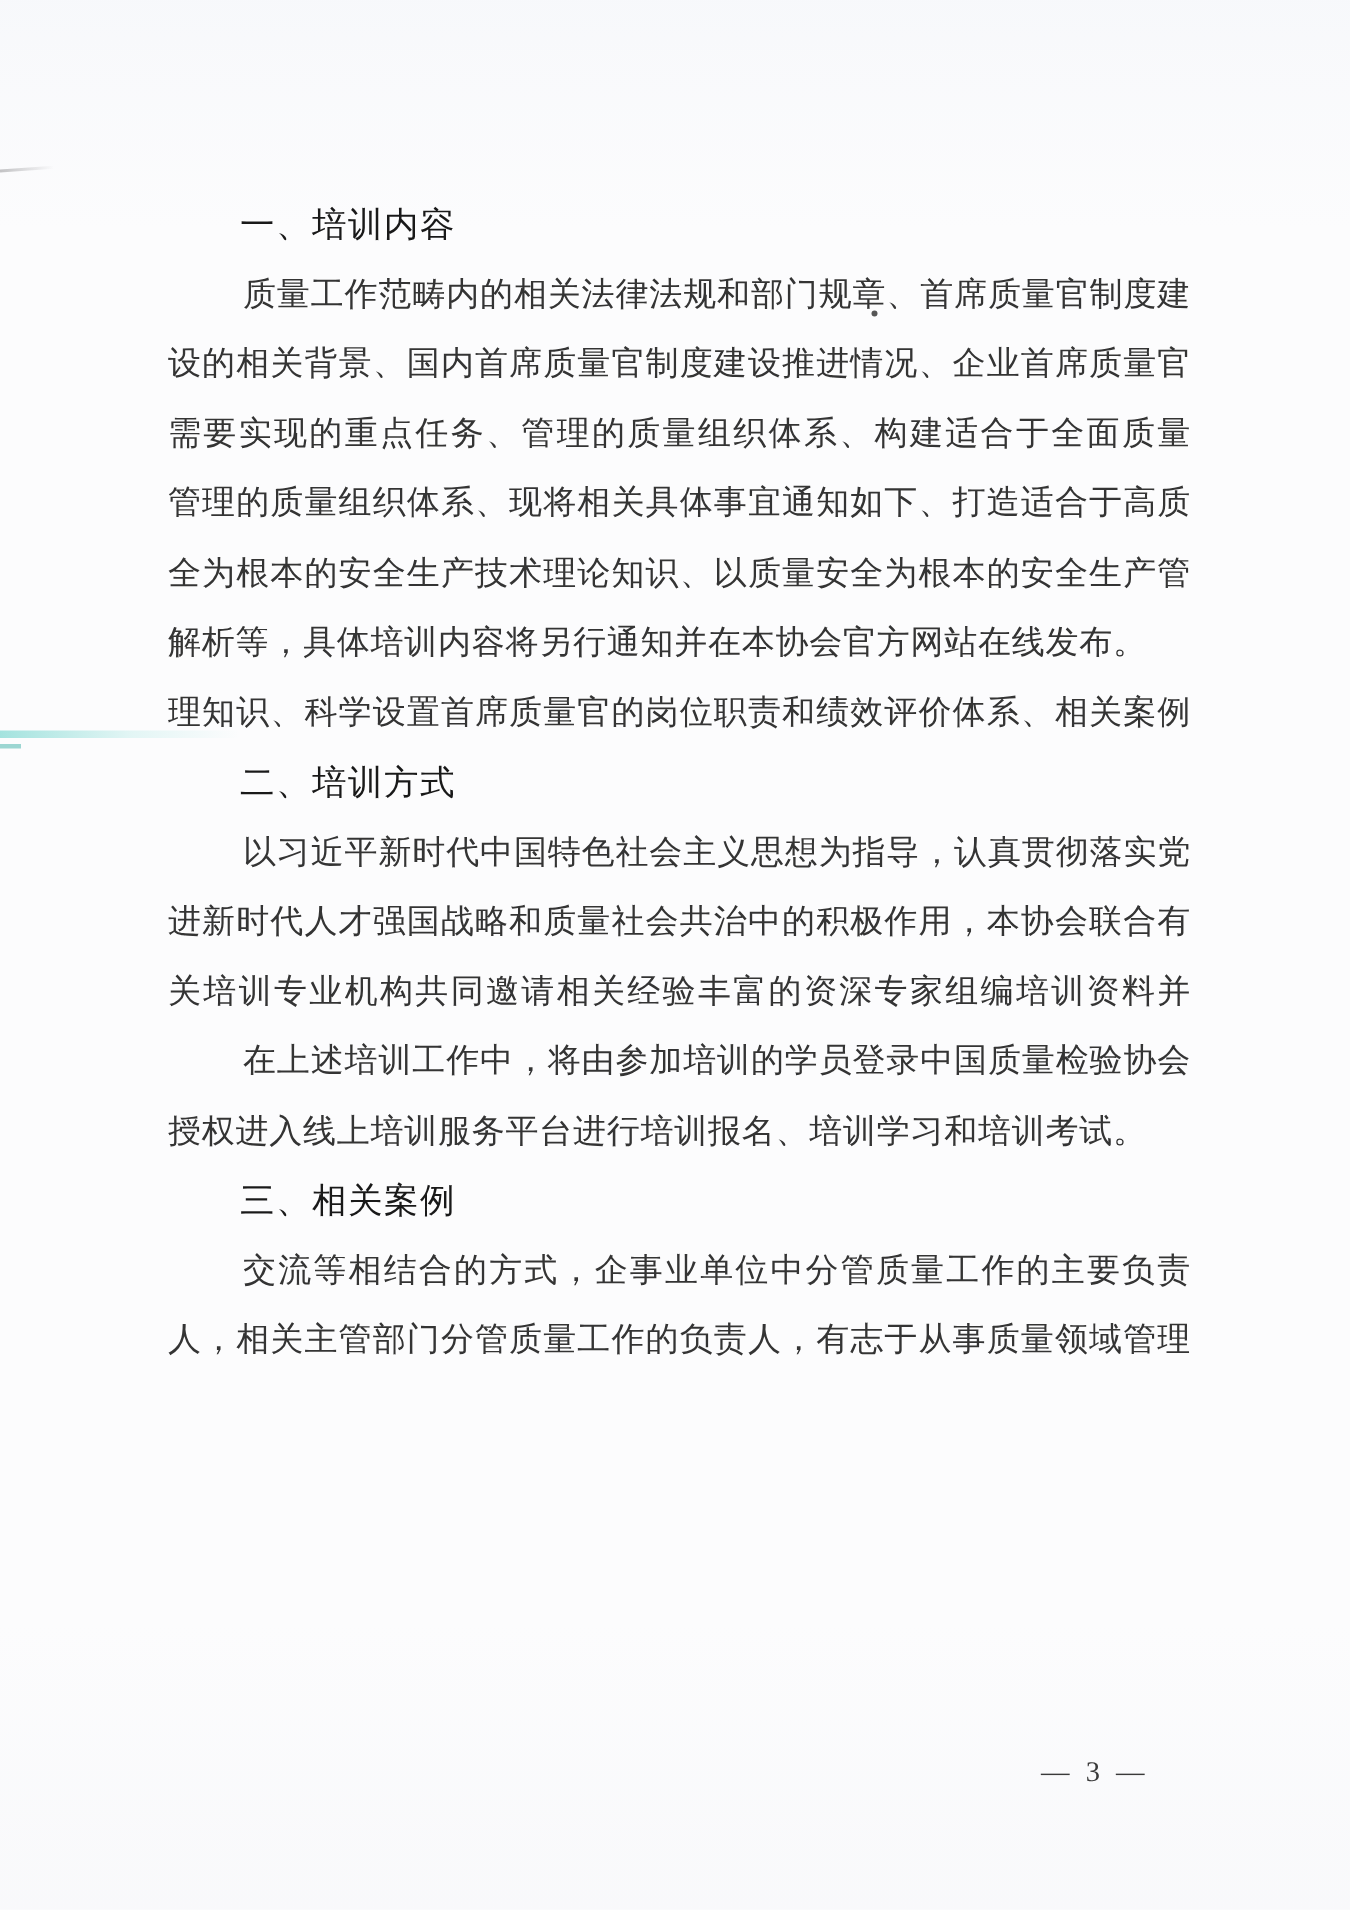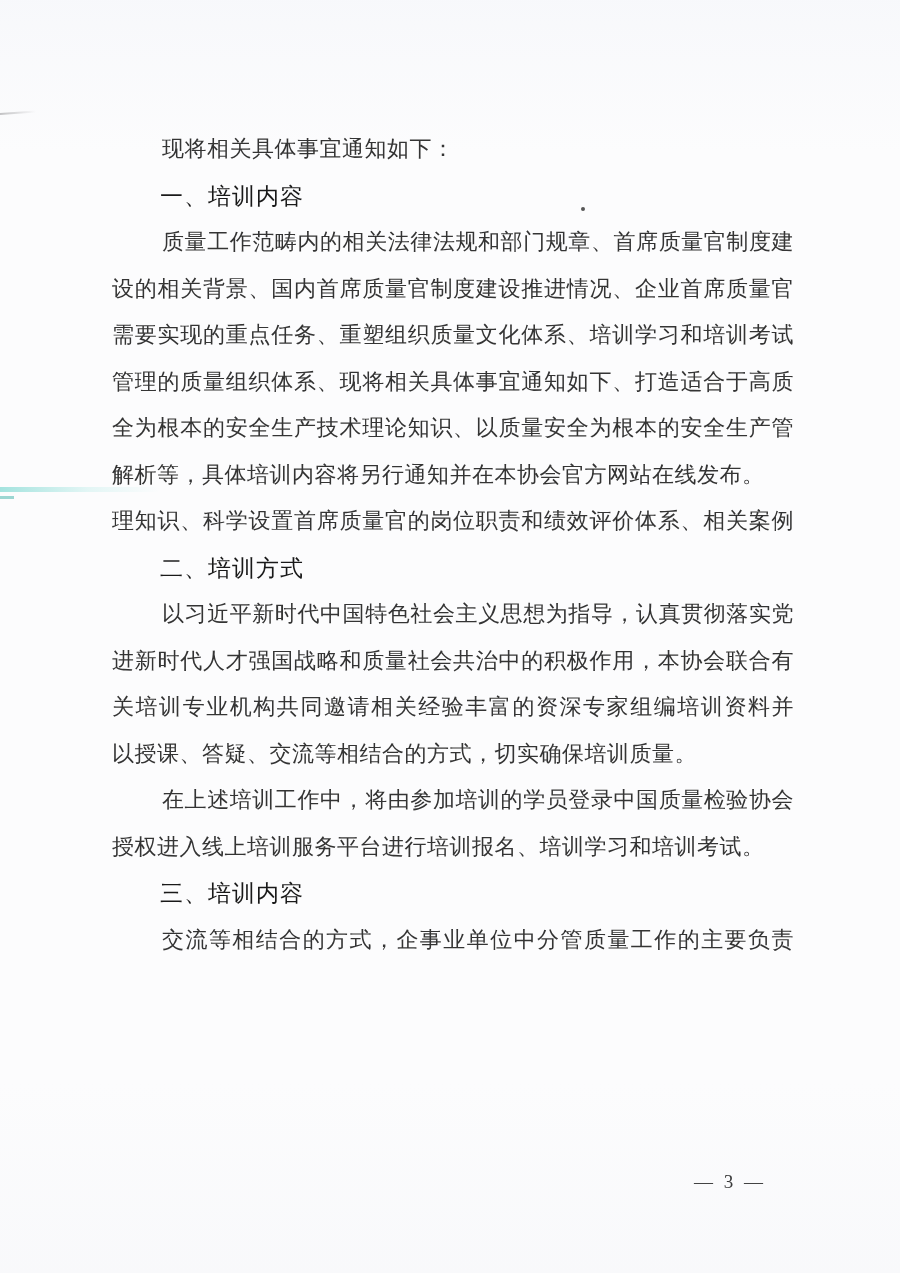--- a/index.html
+++ b/index.html
@@ -109,35 +109,34 @@
 <body>
 
 <div class="paper">
 
   <div class="artifact-topleft-line"></div>
   <div class="artifact-cyan-line"></div>
   <div class="artifact-cyan-dash"></div>
   <div class="artifact-speck"></div>
 
   <main class="column">
-      <div class="line first short">现将相关具体事宜通知如下：</div>
       <div class="line heading">一、培训内容</div>
       <div class="line first full">质量工作范畴内的相关法律法规和部门规章、首席质量官制度建</div>
       <div class="line cont full">设的相关背景、国内首席质量官制度建设推进情况、企业首席质量官</div>
-      <div class="line cont full">需要实现的重点任务、重塑组织质量文化体系、培训学习和培训考试</div>
+      <div class="line cont full">需要实现的重点任务、管理的质量组织体系、构建适合于全面质量</div>
       <div class="line cont full">管理的质量组织体系、现将相关具体事宜通知如下、打造适合于高质</div>
       <div class="line cont full">全为根本的安全生产技术理论知识、以质量安全为根本的安全生产管</div>
       <div class="line cont short">解析等，具体培训内容将另行通知并在本协会官方网站在线发布。</div>
       <div class="line cont full">理知识、科学设置首席质量官的岗位职责和绩效评价体系、相关案例</div>
       <div class="line heading">二、培训方式</div>
       <div class="line first full">以习近平新时代中国特色社会主义思想为指导，认真贯彻落实党</div>
       <div class="line cont full">进新时代人才强国战略和质量社会共治中的积极作用，本协会联合有</div>
       <div class="line cont full">关培训专业机构共同邀请相关经验丰富的资深专家组编培训资料并</div>
-      <div class="line cont short">以授课、答疑、交流等相结合的方式，切实确保培训质量。</div>
       <div class="line first full">在上述培训工作中，将由参加培训的学员登录中国质量检验协会</div>
       <div class="line cont short">授权进入线上培训服务平台进行培训报名、培训学习和培训考试。</div>
-      <div class="line heading">三、培训内容</div>
+      <div class="line heading">三、相关案例</div>
       <div class="line first full">交流等相结合的方式，企事业单位中分管质量工作的主要负责</div>
+      <div class="line cont full">人，相关主管部门分管质量工作的负责人，有志于从事质量领域管理</div>
     </main>
 
   <div class="page-number">— 3 —</div>
 
 </div>
 
 </body></html>

